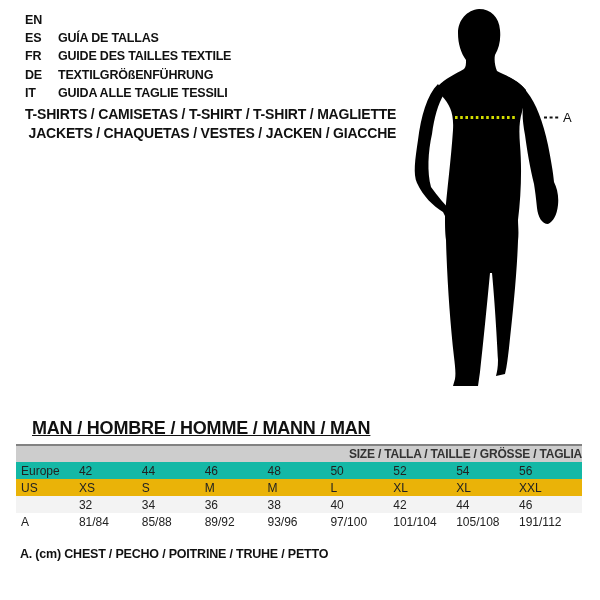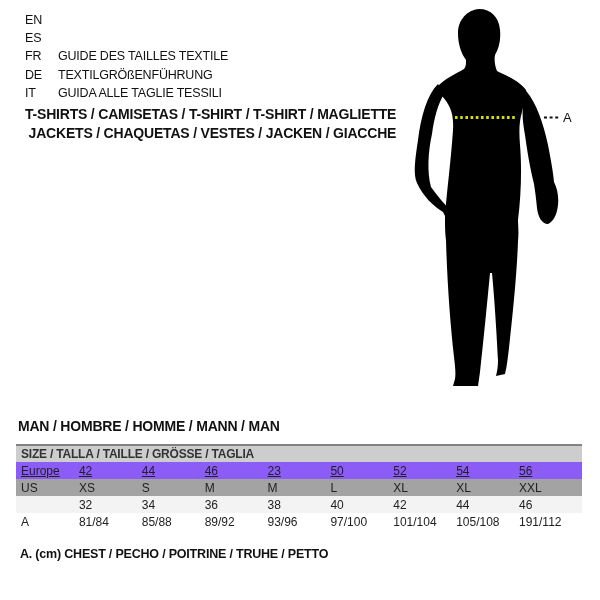--- a/index.html
+++ b/index.html
@@ -3,55 +3,56 @@
 <meta charset="utf-8">
 <style>
   html,body{margin:0;padding:0;}
   body{
     width:600px;height:600px;background:#ffffff;position:relative;overflow:hidden;
     font-family:"Liberation Sans","DejaVu Sans",sans-serif;color:#111;
   }
   .abs{position:absolute;}
   
   .langs{left:25px;top:11px;}
-  .lang-row{display:flex;font-size:12.5px;font-weight:400;line-height:18.2px;letter-spacing:-0.2px;}
+  .lang-row{display:flex;font-size:12.5px;font-weight:700;line-height:18.2px;letter-spacing:-0.2px;}
   .lang-code{width:33px;flex:0 0 33px;}
   
   .cats{left:25px;top:105px;}
   .cat-line{font-size:14px;font-weight:700;line-height:18.5px;letter-spacing:-0.2px;text-align:right;}
   
   .figure{left:400px;top:0;}
   .measure-label{font-family:"Liberation Sans",sans-serif;font-size:13px;fill:#111;}
   
-  .man-title{left:18px;top:418px;font-size:14px;font-weight:700;letter-spacing:-0.2px;}
+  .man-title{left:32px;top:418px;font-size:18px;font-weight:700;letter-spacing:-0.2px;text-decoration:underline;}
   
   .size-table{left:16px;top:444px;width:566px;border-collapse:collapse;table-layout:fixed;font-size:12px;color:#222;}
   .size-table th,.size-table td{padding:0;height:17px;font-weight:400;vertical-align:middle;}
   .size-table .hdr{
-    background:#cdcdcd;border-top:2px solid #828282;text-align:left;
+    background:#cdcdcd;border-top:2px solid #828282;text-align:right;
     padding-left:5px;font-weight:600;color:#333;font-size:12px;height:16px;letter-spacing:-0.2px;
   }
   .size-table td.lbl{text-align:left;padding-left:5px;width:62px;}
   .size-table td.val{}
-  .row-eu{background:#8b5cf6;text-decoration:underline;}
-  .row-us{background:#a3a3a3;}
+  .row-eu{background:#14b8a6;}
+  .row-us{background:#eab308;}
   .row-num{background:#f3f3f3;}
   .row-a{background:#ffffff;}
   
   .footnote{left:20px;top:547px;font-size:12.5px;font-weight:700;letter-spacing:-0.2px;}
 </style>
 </head>
 <body>
 
 <div class="abs langs">
   <div class="lang-row">
     <span class="lang-code">EN</span>
   </div>
   <div class="lang-row">
     <span class="lang-code">ES</span>
+    <span>GUÍA DE TALLAS</span>
   </div>
   <div class="lang-row">
     <span class="lang-code">FR</span>
     <span>GUIDE DES TAILLES TEXTILE</span>
   </div>
   <div class="lang-row">
     <span class="lang-code">DE</span>
     <span>TEXTILGRÖßENFÜHRUNG</span>
   </div>
   <div class="lang-row">
@@ -133,21 +134,21 @@
 <table class="abs size-table">
   <tbody>
   <tr>
     <th class="hdr" colspan="9">SIZE / TALLA / TAILLE / GRÖSSE / TAGLIA</th>
   </tr>
   <tr class="row-eu">
     <td class="lbl">Europe</td>
     <td class="val">42</td>
     <td class="val">44</td>
     <td class="val">46</td>
-    <td class="val">23</td>
+    <td class="val">48</td>
     <td class="val">50</td>
     <td class="val">52</td>
     <td class="val">54</td>
     <td class="val">56</td>
   </tr>
   <tr class="row-us">
     <td class="lbl">US</td>
     <td class="val">XS</td>
     <td class="val">S</td>
     <td class="val">M</td>

